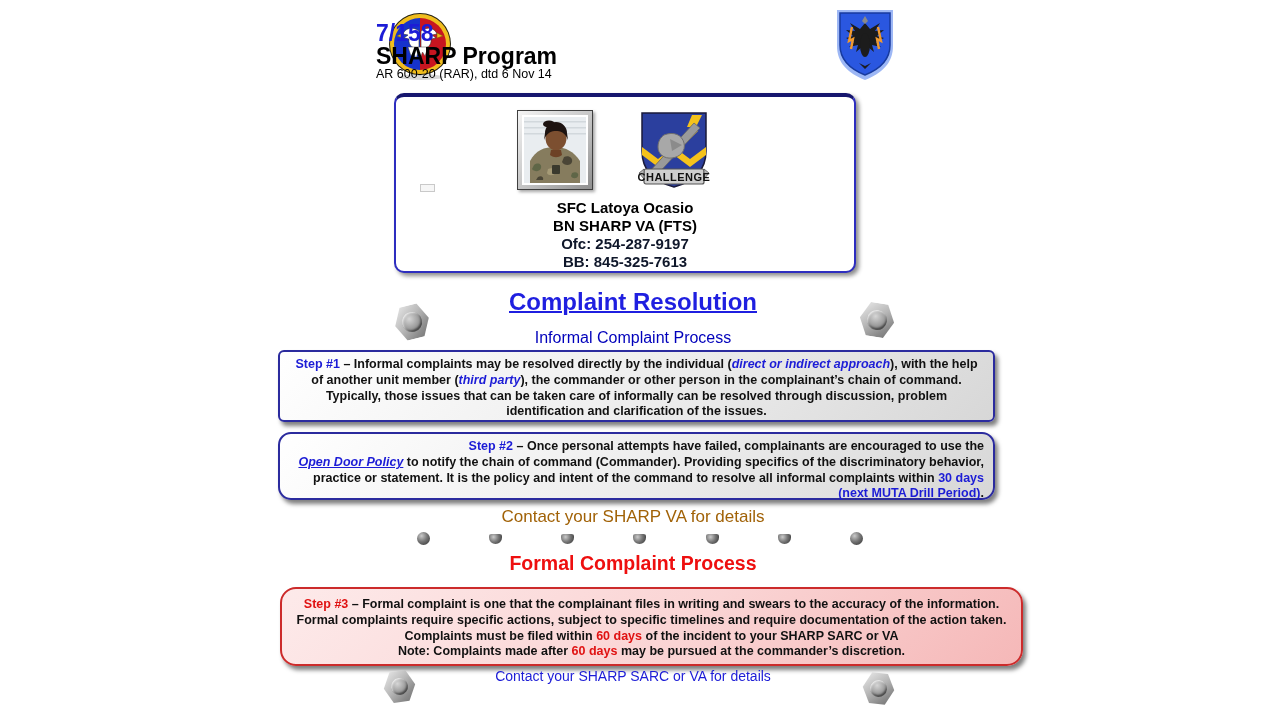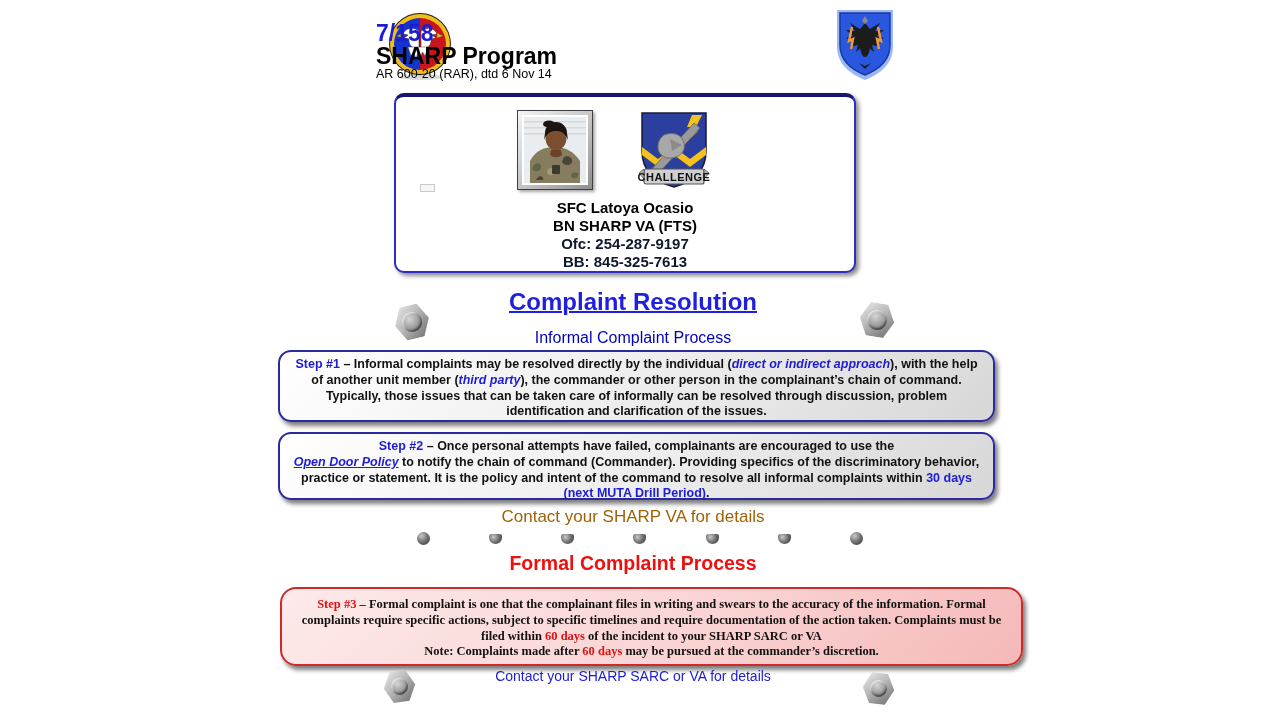--- a/index.html
+++ b/index.html
@@ -51,23 +51,23 @@
 
   
   .stepbox {
     border-radius:13px; box-shadow:3px 4px 4px rgba(0,0,0,.5);
     font-weight:bold; font-size:12.5px; line-height:15.8px; text-align:center;
     color:#111; box-sizing:border-box; padding:5px 9px 0 9px;
   }
   .stepbox.blue { border:2px solid #2b2b9e;
     background:linear-gradient(135deg,#ffffff 0%,#ececec 55%,#d7d7d7 100%); }
   .stepbox.red { border:2px solid #cc2b2b; border-radius:16px;
-    background:linear-gradient(135deg,#fdeaea 0%,#fad4d4 55%,#f5b8b8 100%);font-family:Liberation Serif, serif; }
-  #step1 { left:278px; top:350px; width:717px; height:72px; }
-  #step2 { left:278px; top:432px; width:717px; height:68px; }
+    background:linear-gradient(135deg,#fdeaea 0%,#fad4d4 55%,#f5b8b8 100%); }
+  #step1 { left:278px; top:350px; width:717px; height:72px;border-radius:6px; }
+  #step2 { left:278px; top:432px; width:717px; height:68px;text-align:right; }
   #step3 { left:280px; top:587px; width:743px; height:79px; padding-top:8px; }
 
   .seg-black { color:#111; }
   .seg-blue  { color:#1c1cd6; }
   .seg-blueitalic { color:#1c1cd6; font-style:italic; }
   .seg-bluelink { color:#1c1cd6; font-style:italic; text-decoration:underline; }
   .seg-red   { color:#e01212; }
 
   
   .rivets { left:417px; top:532px; width:446px; height:14px;

